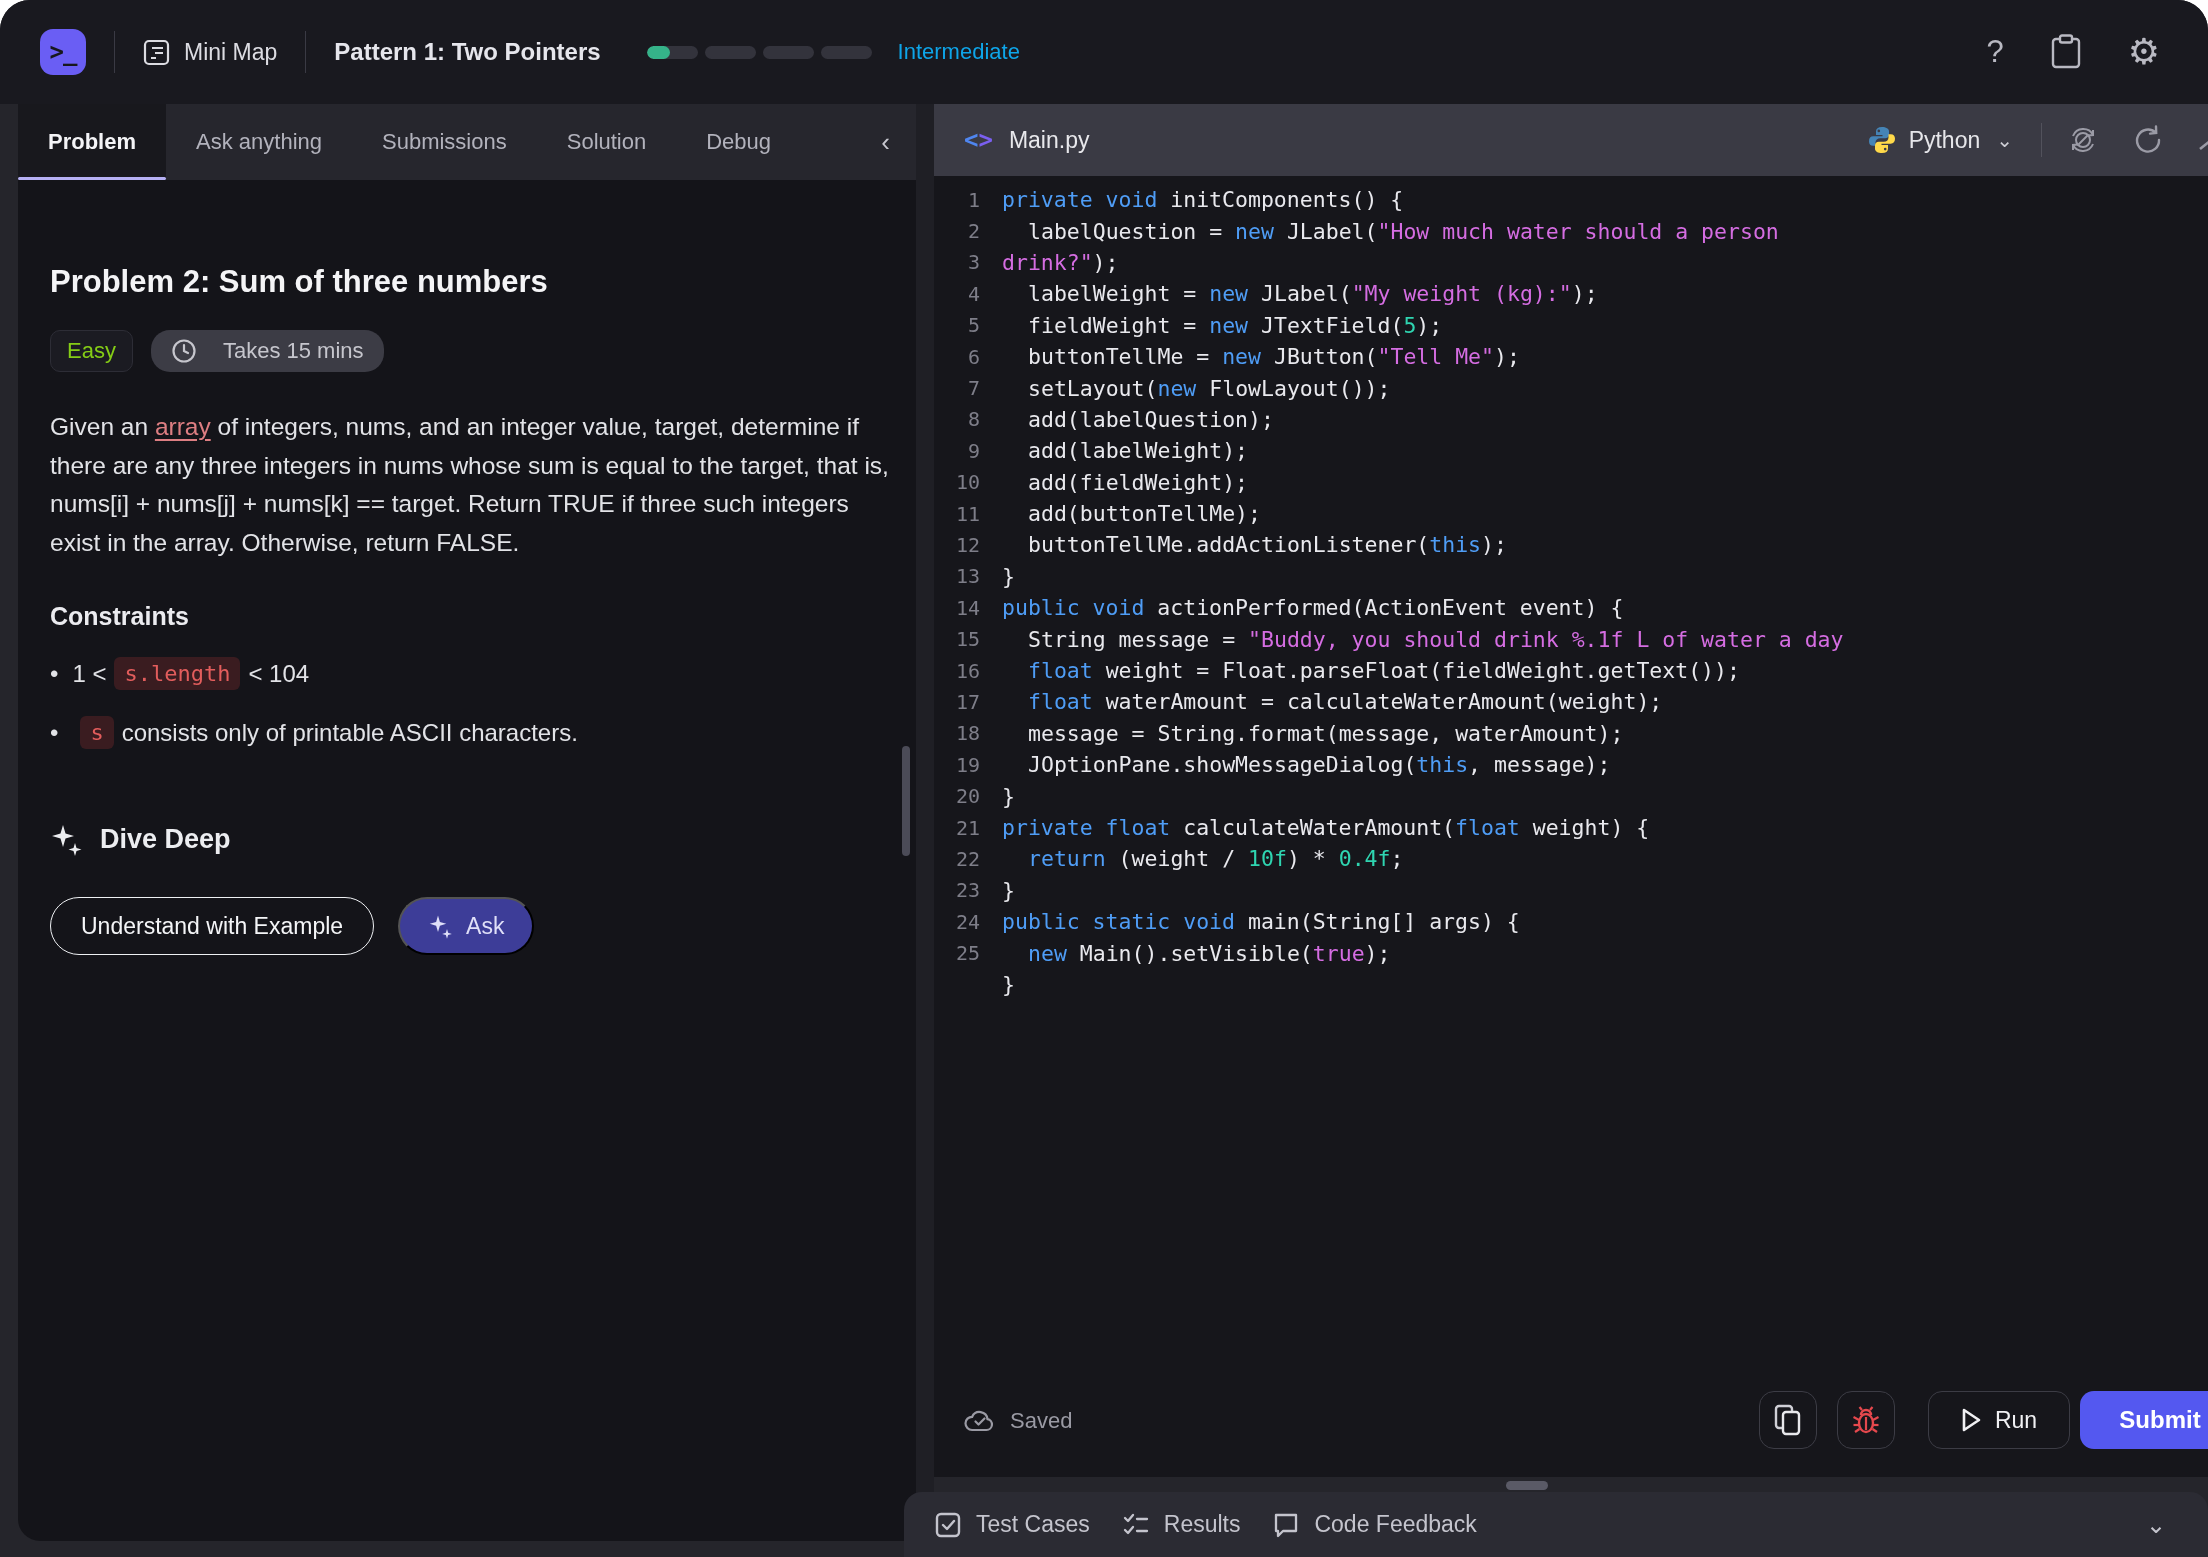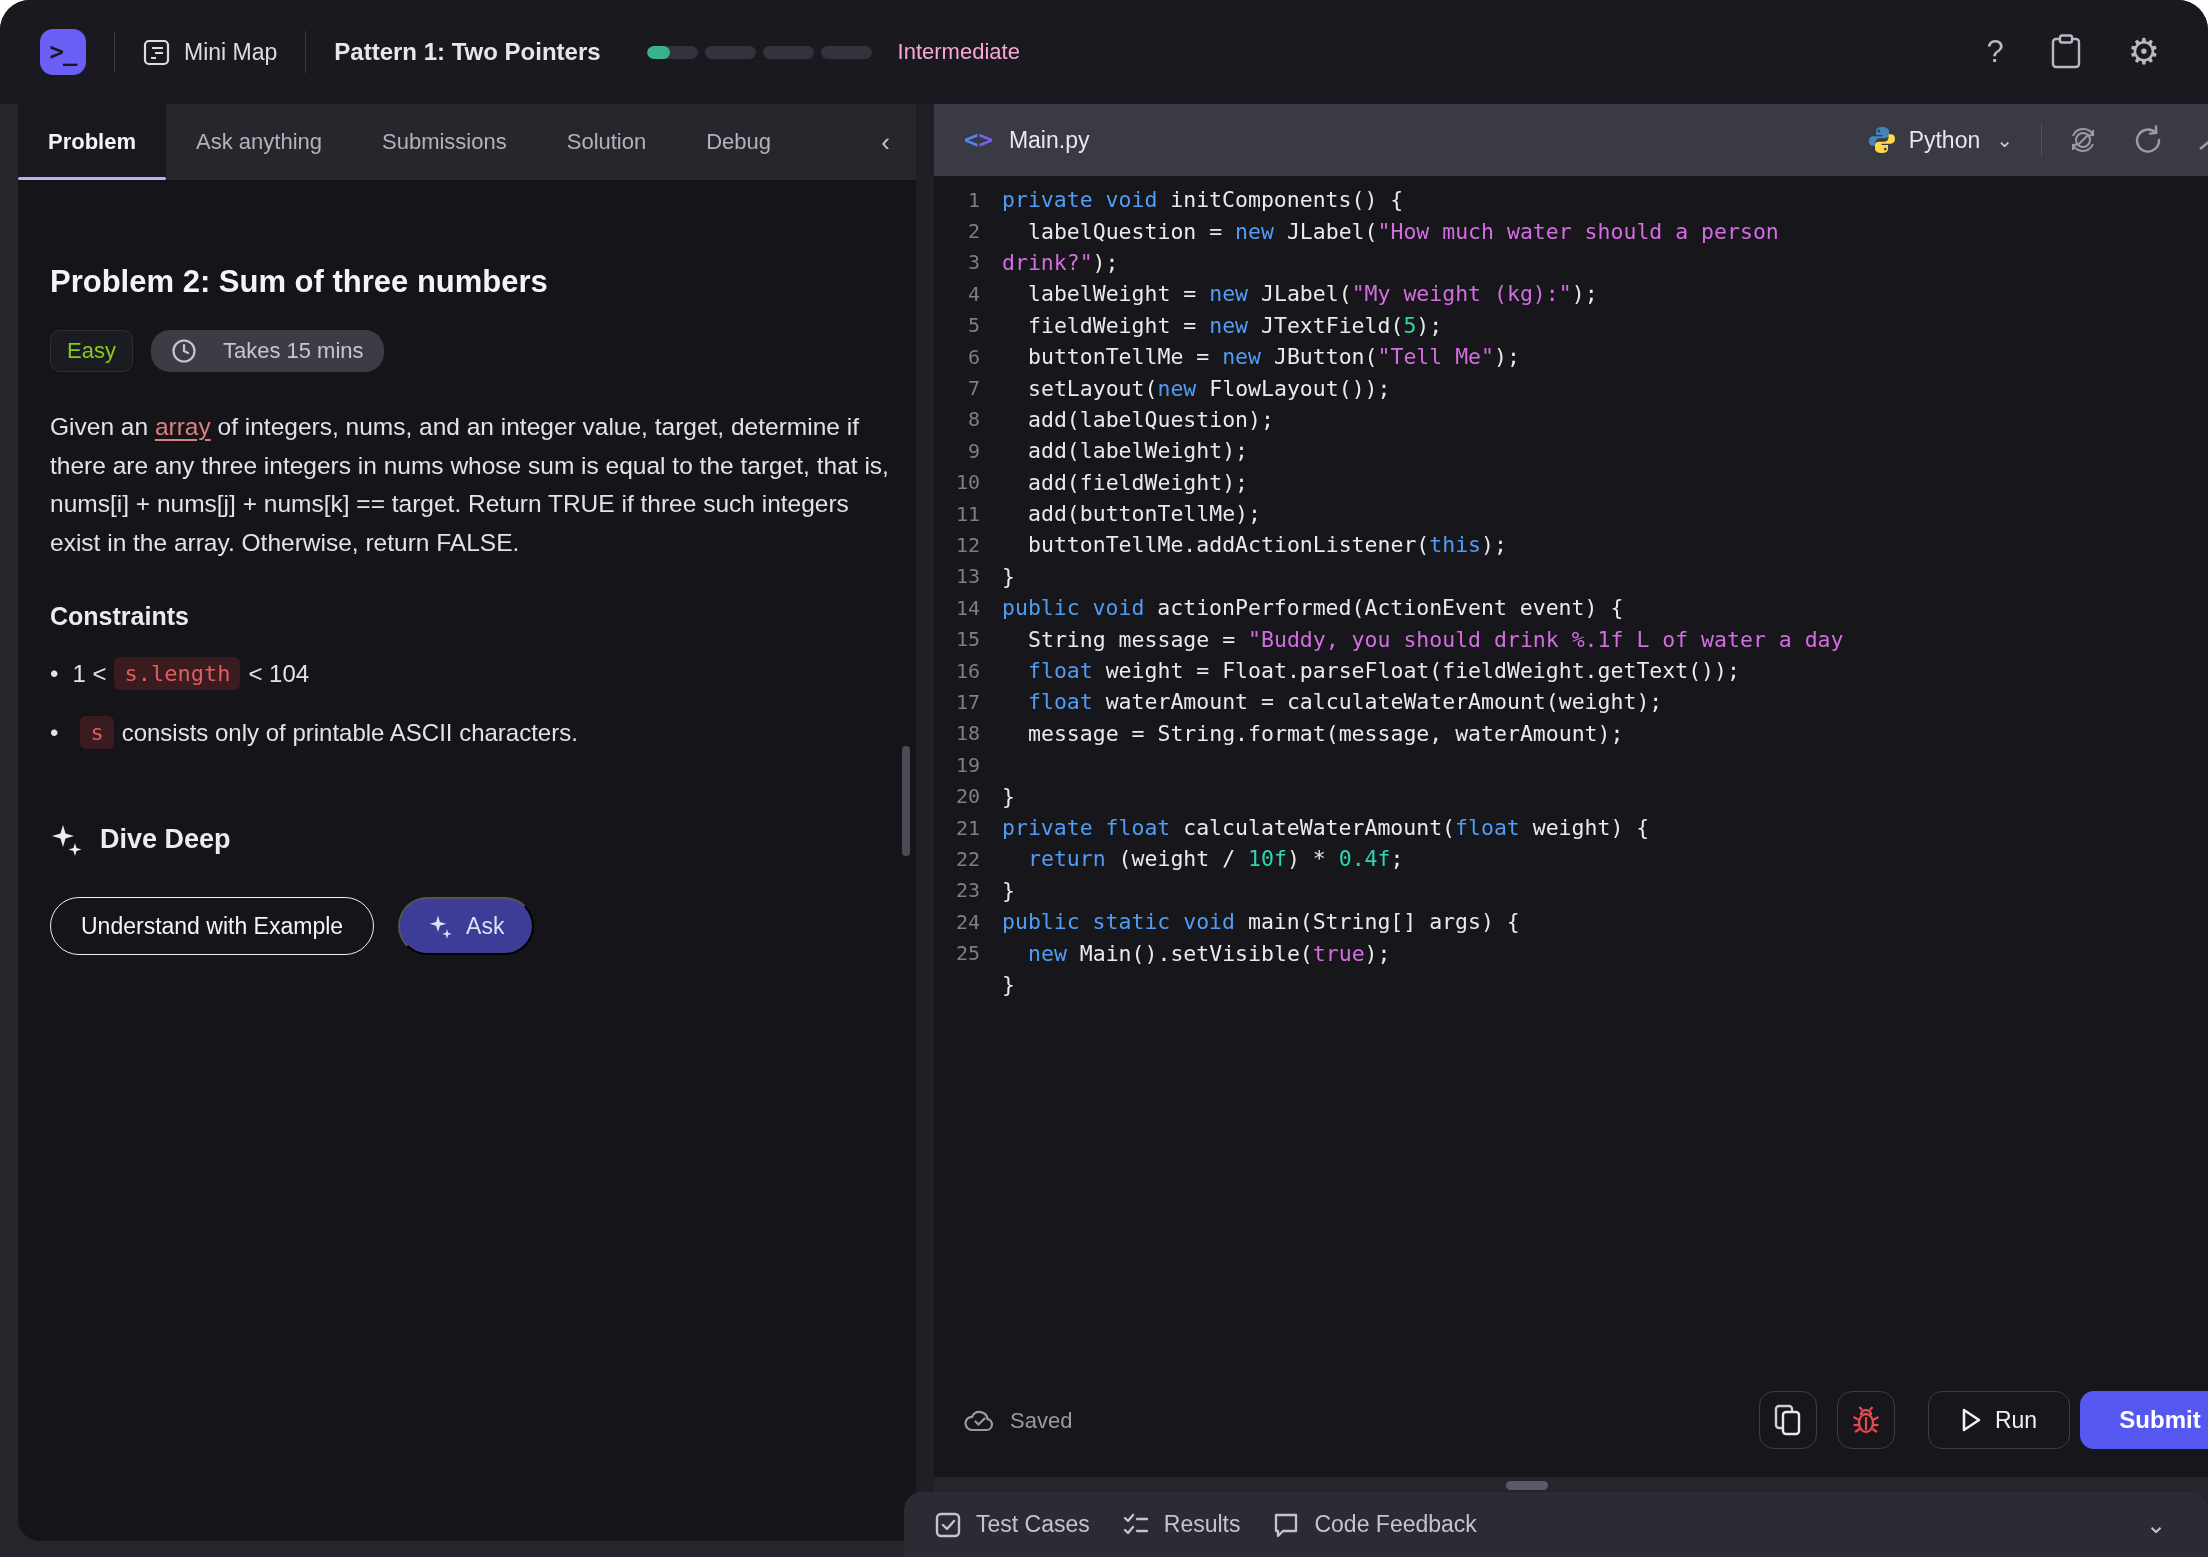--- a/index.html
+++ b/index.html
@@ -7,21 +7,21 @@
   .window{position:absolute;inset:0;background:#25252b;border-radius:30px 30px 0 0;overflow:hidden;}
   .topbar{position:absolute;left:0;top:0;right:0;height:104px;background:#19191f;display:flex;align-items:center;}
   .logo{width:46px;height:46px;border-radius:13px;background:#6a5ef4;margin-left:40px;display:flex;align-items:center;justify-content:center;
     color:#17171c;font-weight:bold;font-size:24px;letter-spacing:-1px;font-family:"DejaVu Sans Mono",monospace;}
   .tb-div{width:1px;height:42px;background:#3a3a44;margin:0 28px;}
   .tb-item{display:flex;align-items:center;gap:14px;color:#dcdce2;font-size:23px;}
   .tb-title{color:#e6e6ec;font-size:24px;font-weight:600;margin-right:46px;}
   .progress{display:flex;gap:7px;align-items:center;margin-right:26px;}
   .seg{width:51px;height:13px;border-radius:7px;background:#33333c;overflow:hidden;}
   .seg .fill{height:100%;border-radius:7px;background:#35b389;}
-  .tb-level{color:#f9a8d4;font-size:22px;}
+  .tb-level{color:#0ea5e9;font-size:22px;}
   .tb-right{position:absolute;right:0;top:0;height:104px;display:flex;align-items:center;gap:46px;padding-right:48px;color:#b9b9c2;}
   .help-q{font-size:31px;color:#b9b9c2;}
   .gear{font-size:36px;color:#b9b9c2;line-height:1;}
 
   
   .left-panel{position:absolute;left:18px;top:104px;width:898px;bottom:16px;background:#141419;border-radius:0 0 0 22px;overflow:hidden;}
   .tabstrip{position:absolute;left:0;top:0;right:0;height:76px;background:#26262d;display:flex;align-items:stretch;}
   .tab{display:flex;align-items:center;padding:0 30px;font-size:22px;color:#b2b2bc;position:relative;cursor:default;}
   .tab.active{background:#18181d;color:#f4f4f7;font-weight:600;}
   .tab.active:after{content:"";position:absolute;left:0;right:0;bottom:0;height:3px;background:#b6b0f4;border-radius:2px;}
@@ -253,21 +253,21 @@
         <div class="code-row"><span class="num">9</span><span class="ln-text" style="padding-left: 26px;"><span class="tok-p">add(labelWeight);</span></span></div>
         <div class="code-row"><span class="num">10</span><span class="ln-text" style="padding-left: 26px;"><span class="tok-p">add(fieldWeight);</span></span></div>
         <div class="code-row"><span class="num">11</span><span class="ln-text" style="padding-left: 26px;"><span class="tok-p">add(buttonTellMe);</span></span></div>
         <div class="code-row"><span class="num">12</span><span class="ln-text" style="padding-left: 26px;"><span class="tok-p">buttonTellMe.addActionListener(</span><span class="tok-k">this</span><span class="tok-p">);</span></span></div>
         <div class="code-row"><span class="num">13</span><span class="ln-text" style="padding-left: 0px;"><span class="tok-p">}</span></span></div>
         <div class="code-row"><span class="num">14</span><span class="ln-text" style="padding-left: 0px;"><span class="tok-k">public void </span><span class="tok-p">actionPerformed(ActionEvent event) {</span></span></div>
         <div class="code-row"><span class="num">15</span><span class="ln-text" style="padding-left: 26px;"><span class="tok-p">String message = </span><span class="tok-s">"Buddy, you should drink %.1f L of water a day</span></span></div>
         <div class="code-row"><span class="num">16</span><span class="ln-text" style="padding-left: 26px;"><span class="tok-k">float</span><span class="tok-p"> weight = Float.parseFloat(fieldWeight.getText());</span></span></div>
         <div class="code-row"><span class="num">17</span><span class="ln-text" style="padding-left: 26px;"><span class="tok-k">float</span><span class="tok-p"> waterAmount = calculateWaterAmount(weight);</span></span></div>
         <div class="code-row"><span class="num">18</span><span class="ln-text" style="padding-left: 26px;"><span class="tok-p">message = String.format(message, waterAmount);</span></span></div>
-        <div class="code-row"><span class="num">19</span></div>
+        <div class="code-row"><span class="num">19</span><span class="ln-text" style="padding-left: 26px;"><span class="tok-p">JOptionPane.showMessageDialog(</span><span class="tok-k">this</span><span class="tok-p">, message);</span></span></div>
         <div class="code-row"><span class="num">20</span><span class="ln-text" style="padding-left: 0px;"><span class="tok-p">}</span></span></div>
         <div class="code-row"><span class="num">21</span><span class="ln-text" style="padding-left: 0px;"><span class="tok-k">private float </span><span class="tok-p">calculateWaterAmount(</span><span class="tok-k">float</span><span class="tok-p"> weight) {</span></span></div>
         <div class="code-row"><span class="num">22</span><span class="ln-text" style="padding-left: 26px;"><span class="tok-k">return</span><span class="tok-p"> (weight / </span><span class="tok-n">10f</span><span class="tok-p">) * </span><span class="tok-n">0.4f</span><span class="tok-p">;</span></span></div>
         <div class="code-row"><span class="num">23</span><span class="ln-text" style="padding-left: 0px;"><span class="tok-p">}</span></span></div>
         <div class="code-row"><span class="num">24</span><span class="ln-text" style="padding-left: 0px;"><span class="tok-k">public static void </span><span class="tok-p">main(String[] args) {</span></span></div>
         <div class="code-row"><span class="num">25</span><span class="ln-text" style="padding-left: 26px;"><span class="tok-k">new</span><span class="tok-p"> Main().setVisible(</span><span class="tok-s">true</span><span class="tok-p">);</span></span></div>
         <div class="code-row"><span class="num"></span><span class="ln-text" style="padding-left: 0px;"><span class="tok-p">}</span></span></div>
       </div>
 
     <div class="ed-footer">

